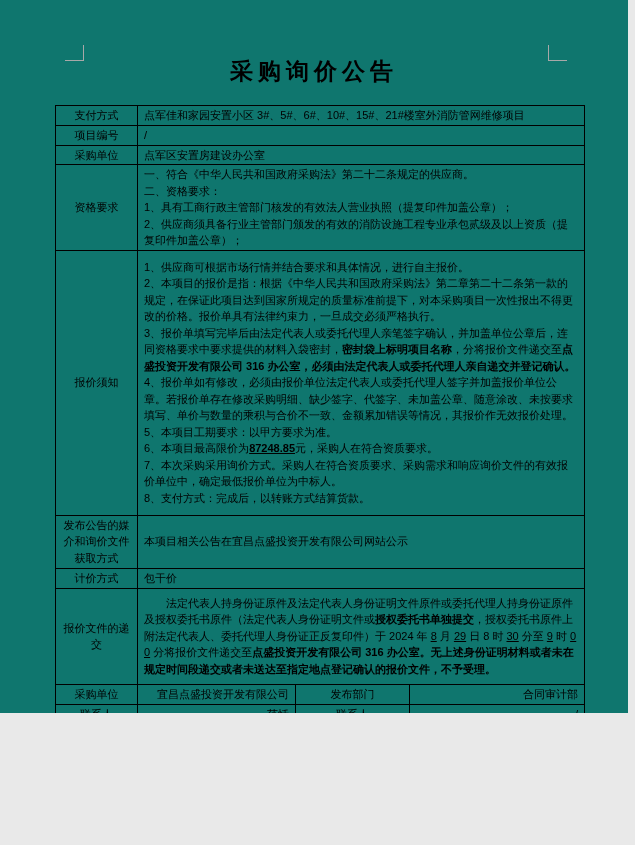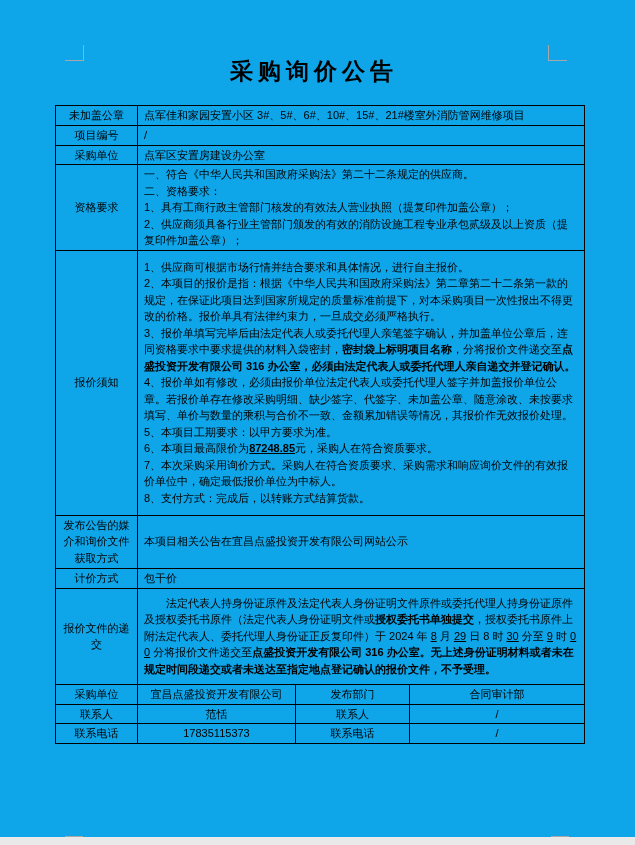--- a/index.html
+++ b/index.html
@@ -3,22 +3,22 @@
 <meta charset="utf-8">
 <style>
   html,body{margin:0;padding:0;}
   body{
     width:635px;height:845px;position:relative;
     background:#e9e9e9;
     font-family:"Liberation Sans","DejaVu Sans",sans-serif;
     color:#000;
   }
   .page{
-    position:absolute;left:0;top:0;width:628px;height:837px;
-    background:#0ea5e9;overflow:hidden;padding-left:7px;
+    position:absolute;left:0;top:0;width:628px;height:713px;
+    background:#0f766e;overflow:hidden;
   }
   
   .crop{position:absolute;width:18px;height:15px;}
   .crop-tl{left:65px;top:45px;border-right:1px solid #a8a8a8;border-bottom:1px solid #a8a8a8;}
   .crop-tr{left:548px;top:45px;border-left:1px solid #a8a8a8;border-bottom:1px solid #a8a8a8;}
   .crop-bl{left:65px;top:836px;border-top:1px solid #a8a8a8;height:0;}
   .crop-br{left:551px;top:836px;border-top:1px solid #a8a8a8;height:0;}
 
   .doc-title{
     position:absolute;top:56px;left:0;width:628px;
@@ -28,21 +28,21 @@
     position:absolute;left:55px;top:105px;width:529px;
     border-collapse:collapse;table-layout:fixed;
   }
   table.doc td{
     border:1px solid #000;
     font-size:11px;line-height:16.5px;
     padding:1px 6px;vertical-align:middle;
     word-break:break-all;
   }
   td.lbl{text-align:center;padding:1px 3px;}
-  td.ctr{text-align:center;}
+  td.ctr{text-align:right;}
   td.rich p{margin:0;}
   td.indent-first p{text-indent:2em;}
   td.date-cell{text-align:right;padding-right:6px;}
   .b{font-weight:bold;}
   .u{text-decoration:underline;text-align:right;}
 </style>
 </head>
 <body>
 
 <div class="page">
@@ -57,21 +57,21 @@
   <table class="doc">
     <colgroup>
       <col style="width:82px">
         <col style="width:158px">
         <col style="width:114px">
         <col style="width:175px">
     </colgroup>
 
     <tbody>
         <tr style="height:20px">
-      <td class="lbl">未加盖公章</td>
+      <td class="lbl">支付方式</td>
       <td colspan="3">点军佳和家园安置小区 3#、5#、6#、10#、15#、21#楼室外消防管网维修项目</td>
     </tr>
 
     <tr style="height:19px">
       <td class="lbl">项目编号</td>
       <td colspan="3">/</td>
     </tr>
 
     <tr style="height:19px">
       <td class="lbl">采购单位</td>

